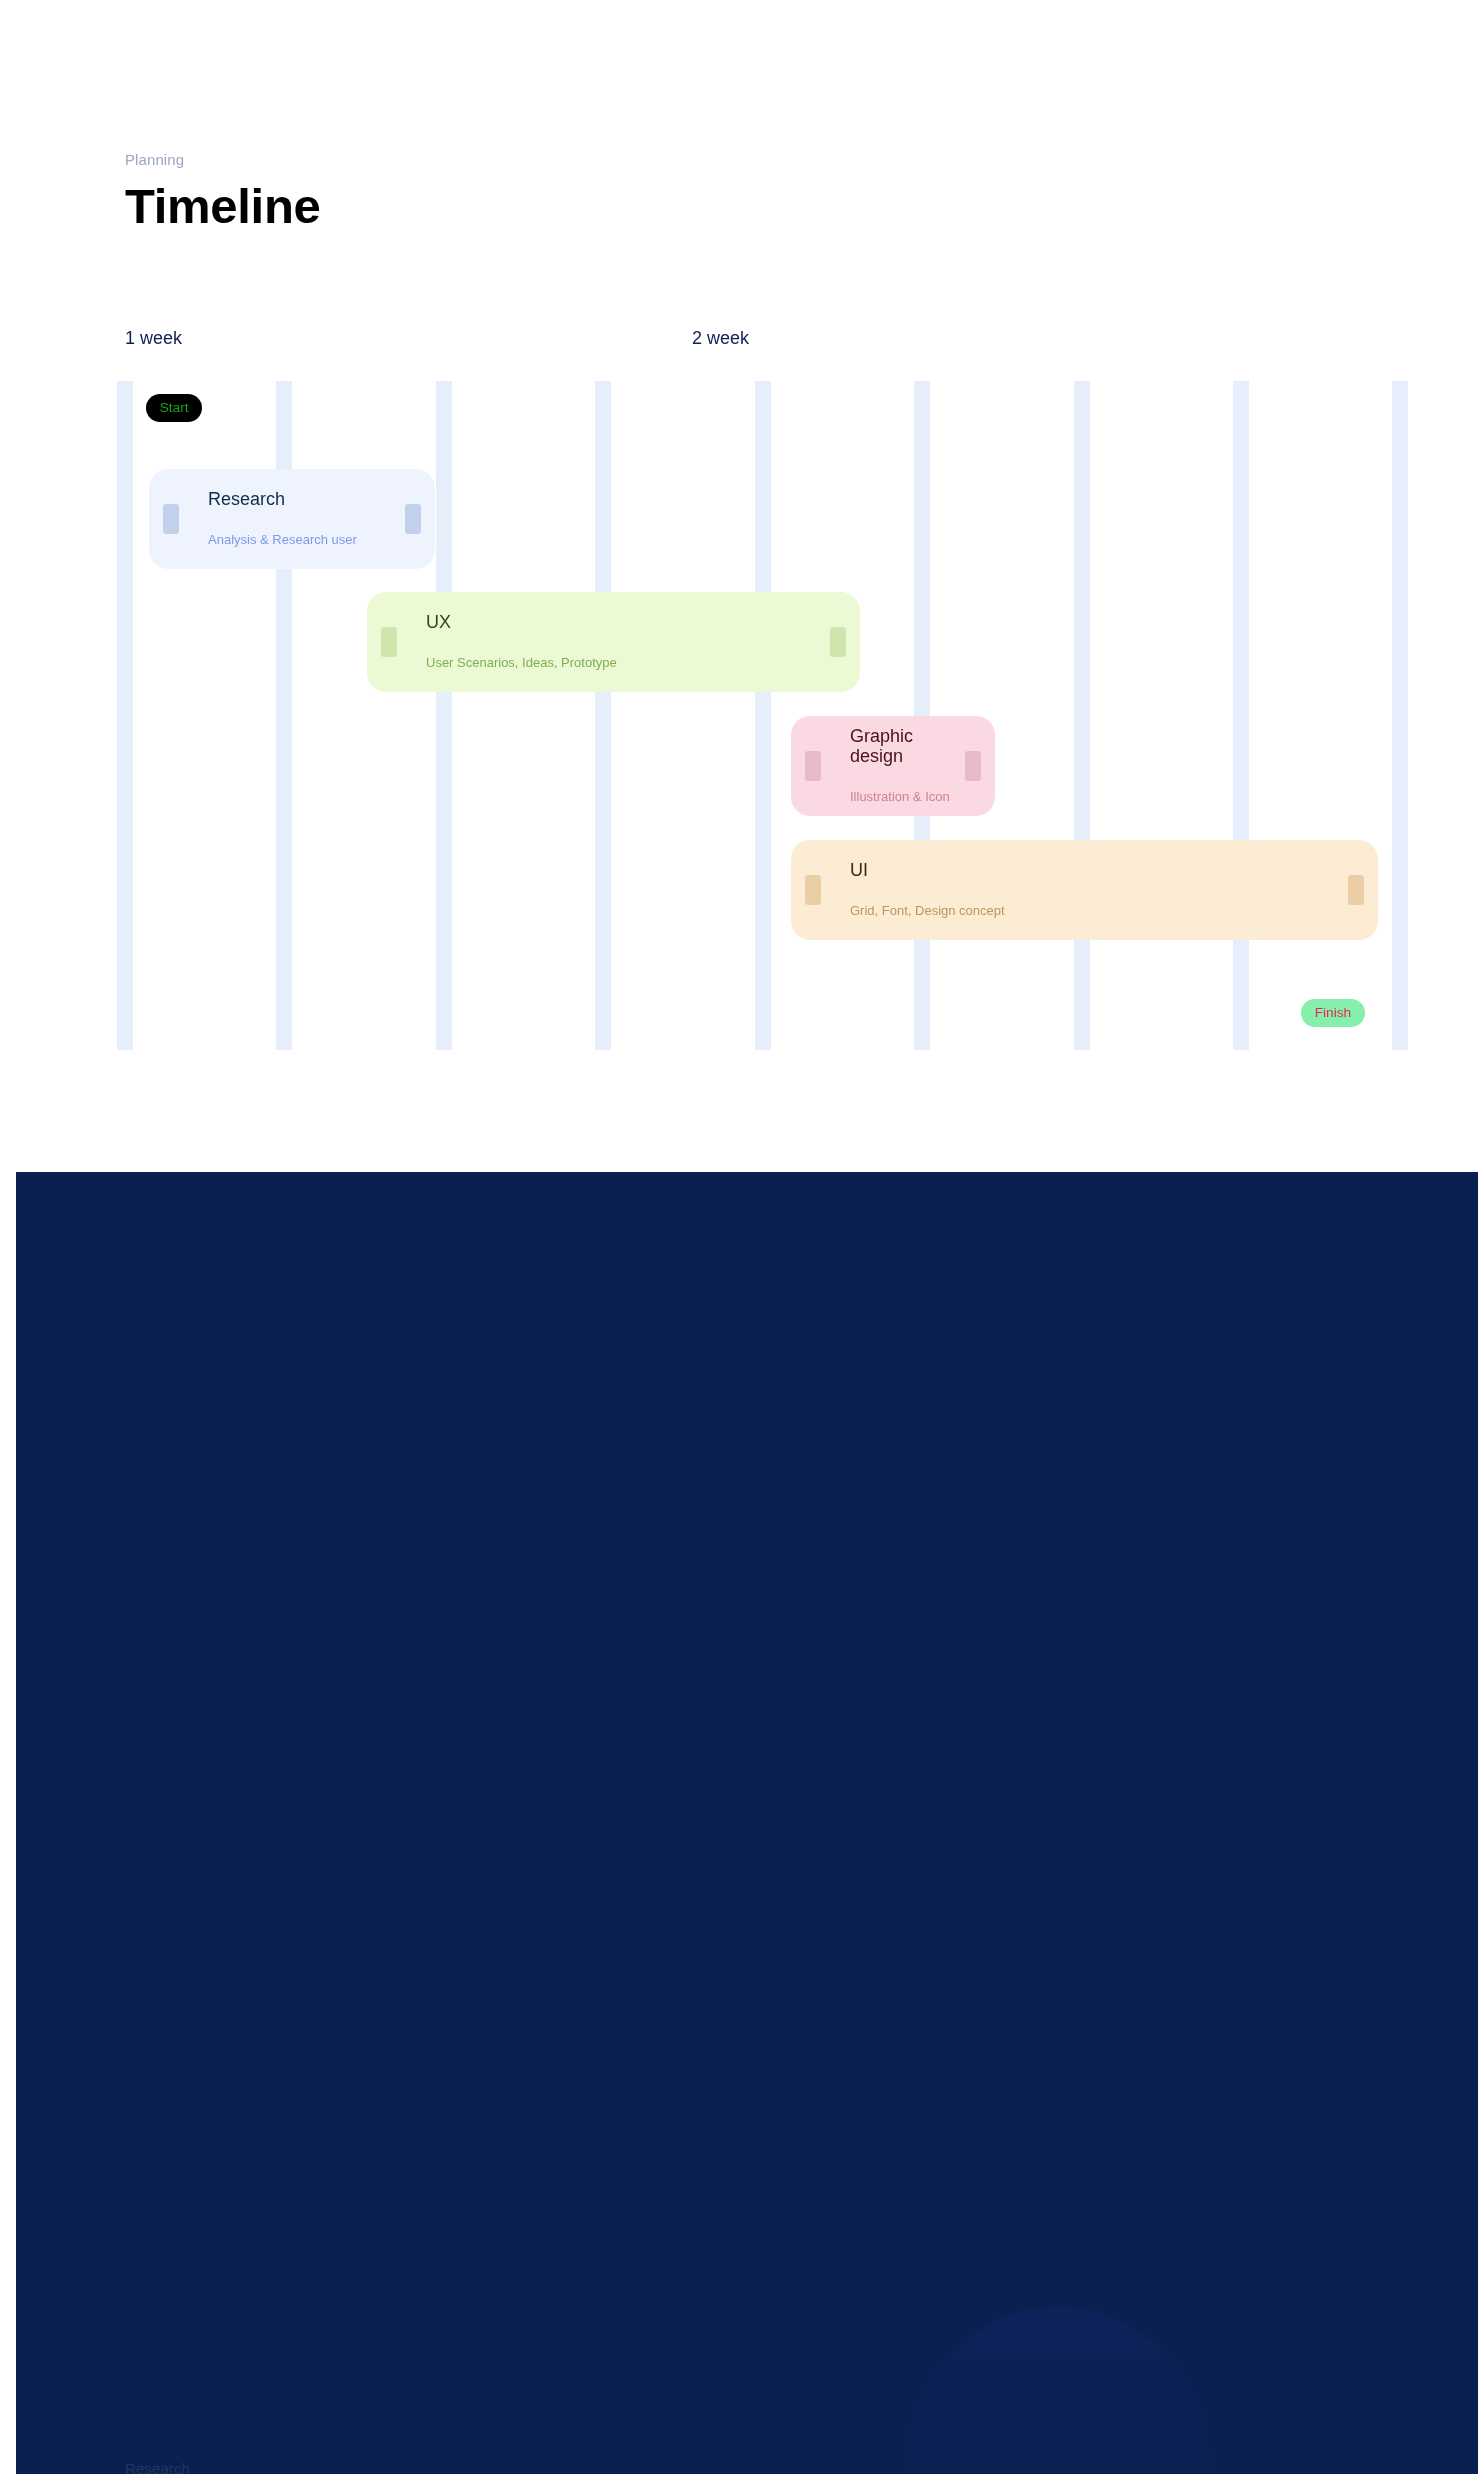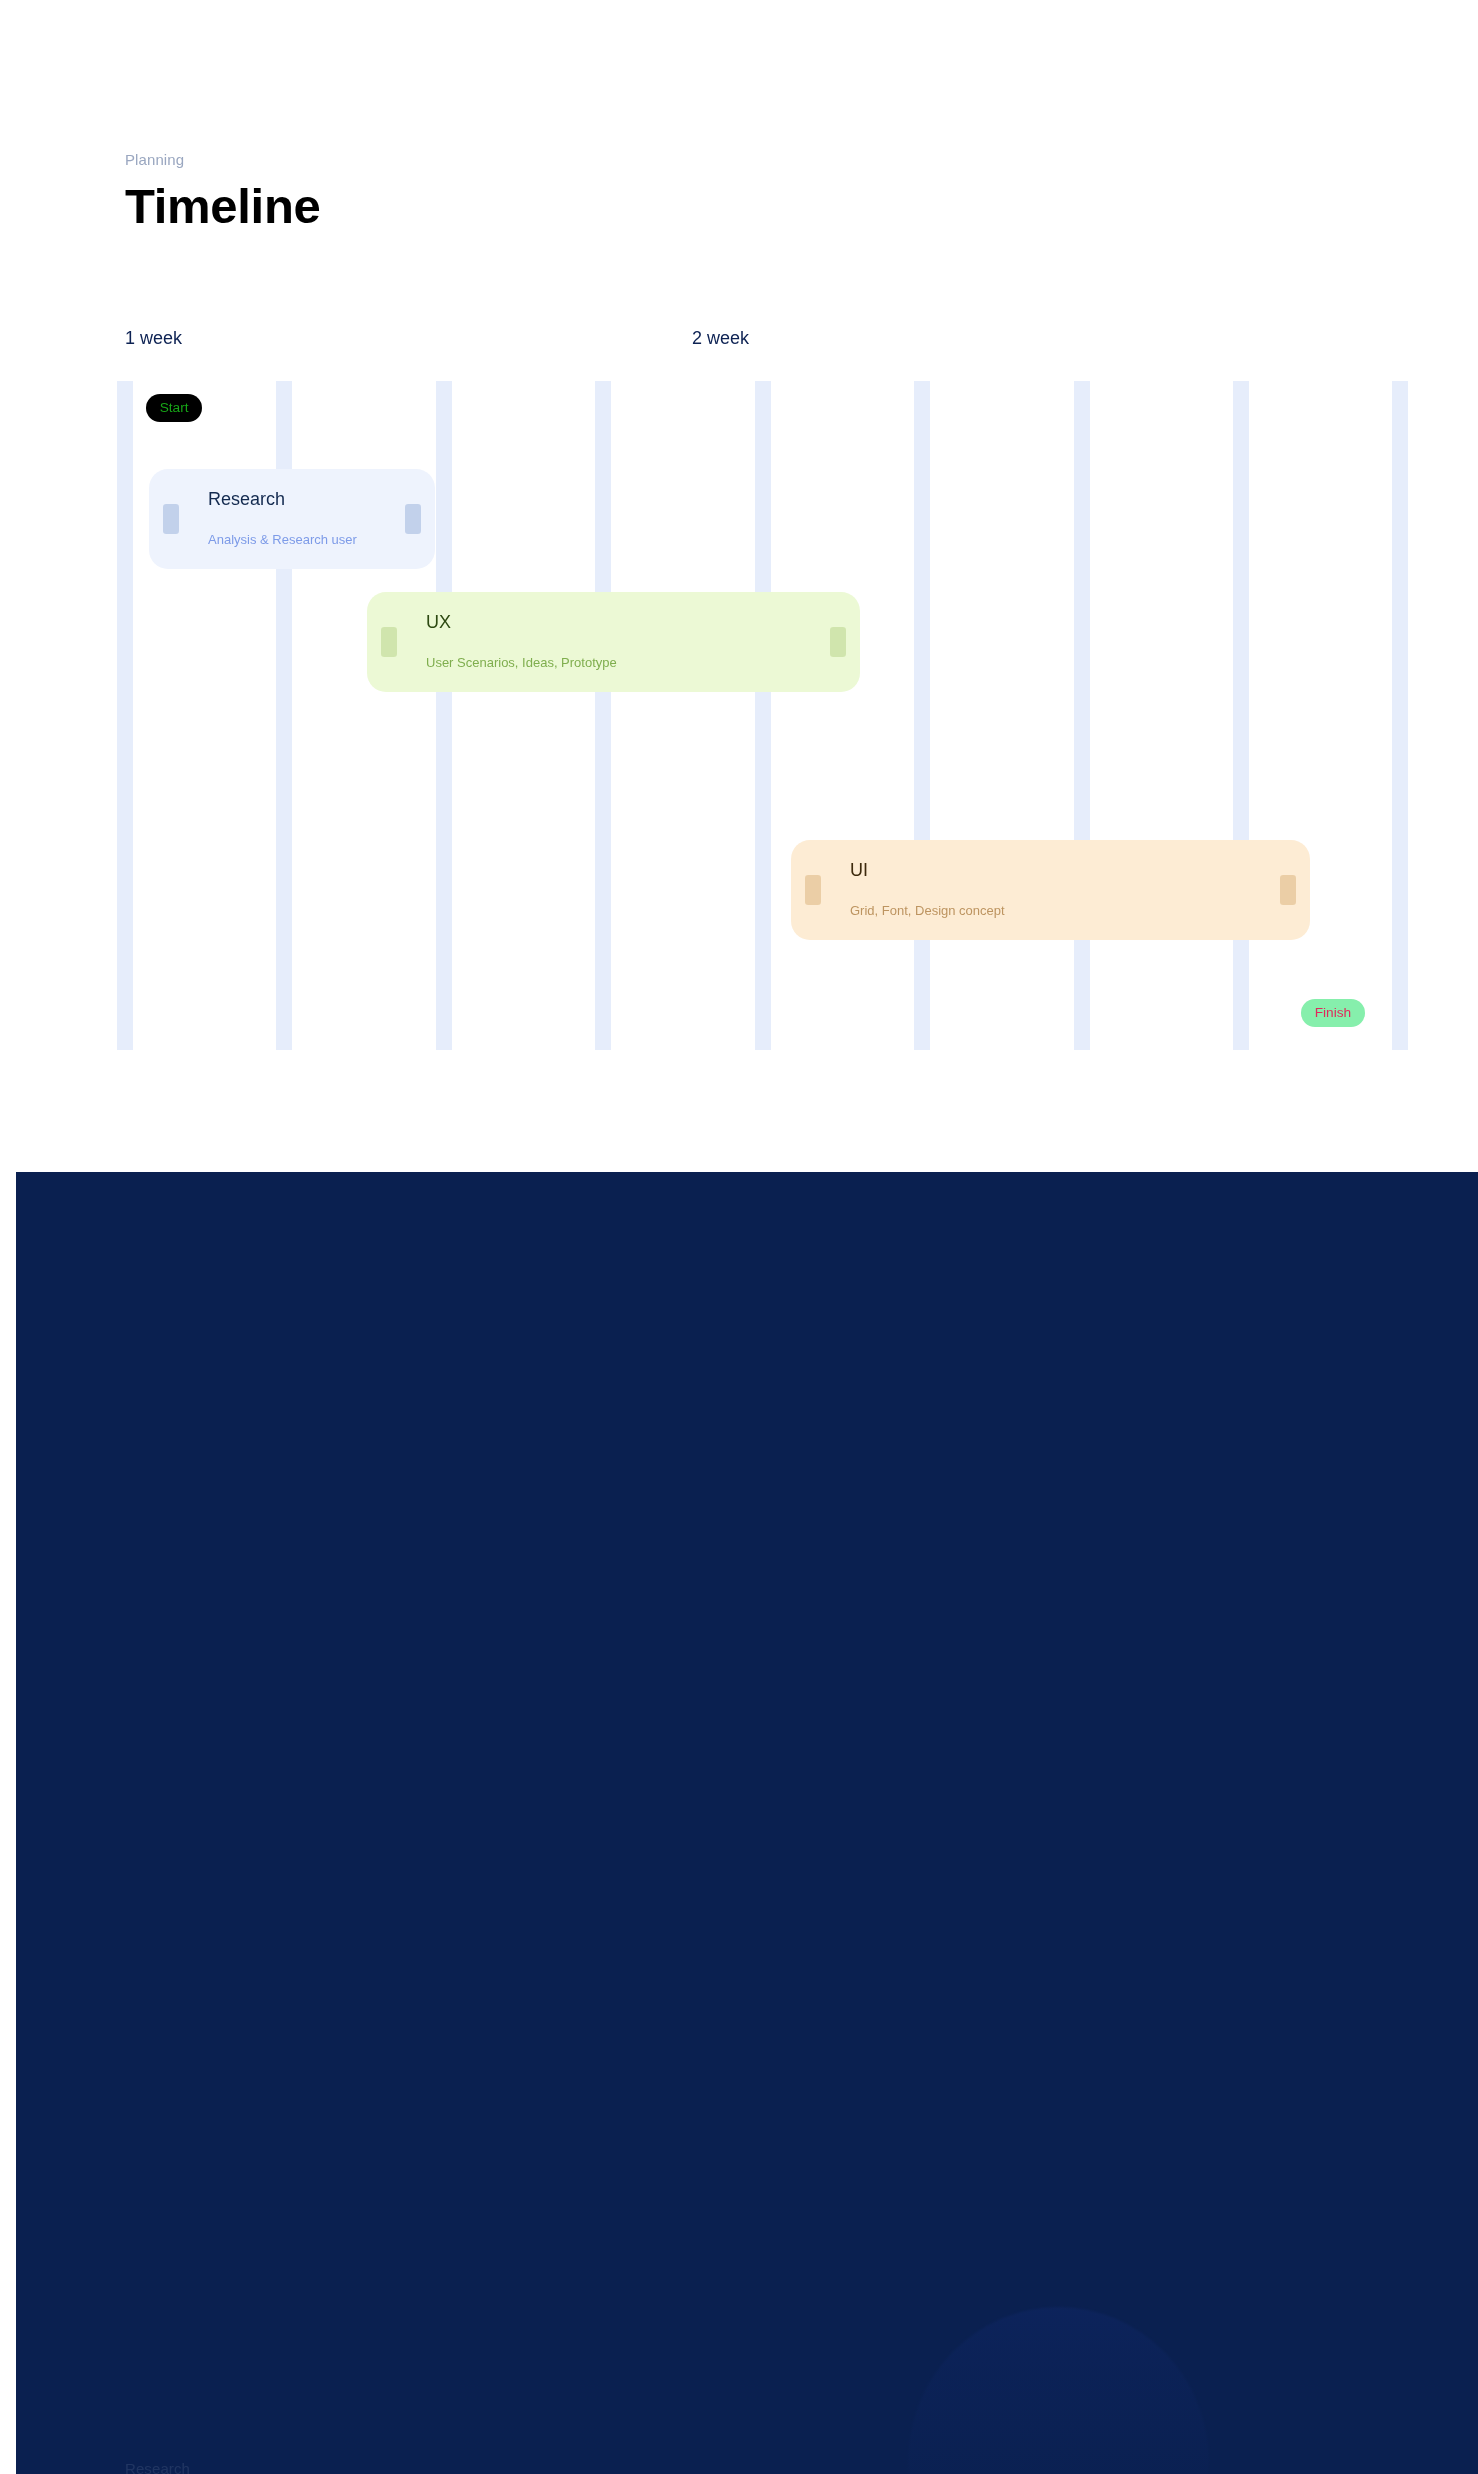--- a/index.html
+++ b/index.html
@@ -167,21 +167,29 @@
       <span class="handle handle-r" style="background: rgb(159, 180, 221);"></span>
     </div>
     <div class="bar" style="left: 351px; top: 576px; width: 493px; height: 100px; background: rgb(236, 249, 213);">
       <span class="handle handle-l" style="background: rgb(185, 214, 140);"></span>
       <div class="bar-body">
         <div class="bar-title" style="color: rgb(45, 74, 18);">UX</div>
         <div class="bar-sub" style="color: rgb(127, 174, 78); text-align: center;">User Scenarios, Ideas, Prototype</div>
       </div>
       <span class="handle handle-r" style="background: rgb(185, 214, 140);"></span>
     </div>
-    <div class="bar" style="left: 775px; top: 824px; width: 519px; height: 100px; background: rgb(253, 236, 212);">
+    <div class="bar" style="left: 775px; top: 700px; width: 204px; height: 100px; background: rgb(251, 217, 226);">
+      <span class="handle handle-l" style="background: rgb(216, 160, 177);"></span>
+      <div class="bar-body">
+        <div class="bar-title" style="color: rgb(74, 16, 32);">Graphic design</div>
+        <div class="bar-sub" style="color: rgb(207, 127, 150);">Illustration &amp; Icon</div>
+      </div>
+      <span class="handle handle-r" style="background: rgb(216, 160, 177);"></span>
+    </div>
+    <div class="bar" style="left: 775px; top: 824px; width: 587px; height: 100px; background: rgb(253, 236, 212);">
       <span class="handle handle-l" style="background: rgb(220, 182, 128);"></span>
       <div class="bar-body">
         <div class="bar-title" style="color: rgb(61, 42, 13);">UI</div>
         <div class="bar-sub" style="color: rgb(189, 148, 96);">Grid, Font, Design concept</div>
       </div>
       <span class="handle handle-r" style="background: rgb(220, 182, 128);"></span>
     </div>
     <div class="chip chip-start" style="left: 130px; top: 378px; background: #000000; color: rgb(22, 164, 22);">Start</div>
     <div class="chip chip-finish" style="left: 1285px; top: 983px; background: #86efac; color: rgb(224, 40, 92);">Finish</div>
   </section>

